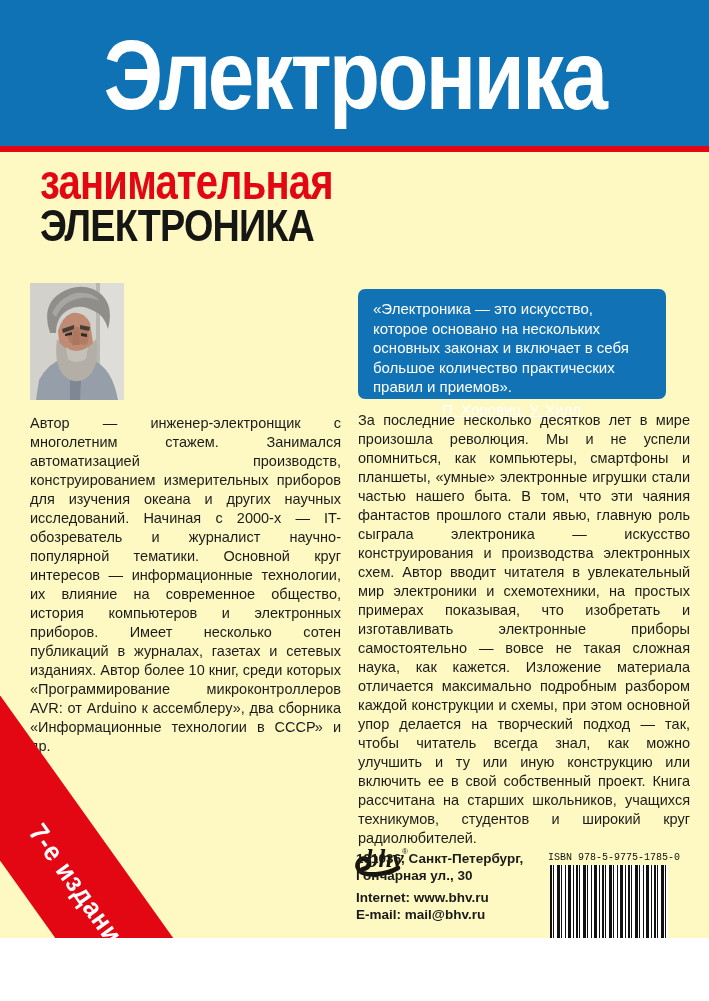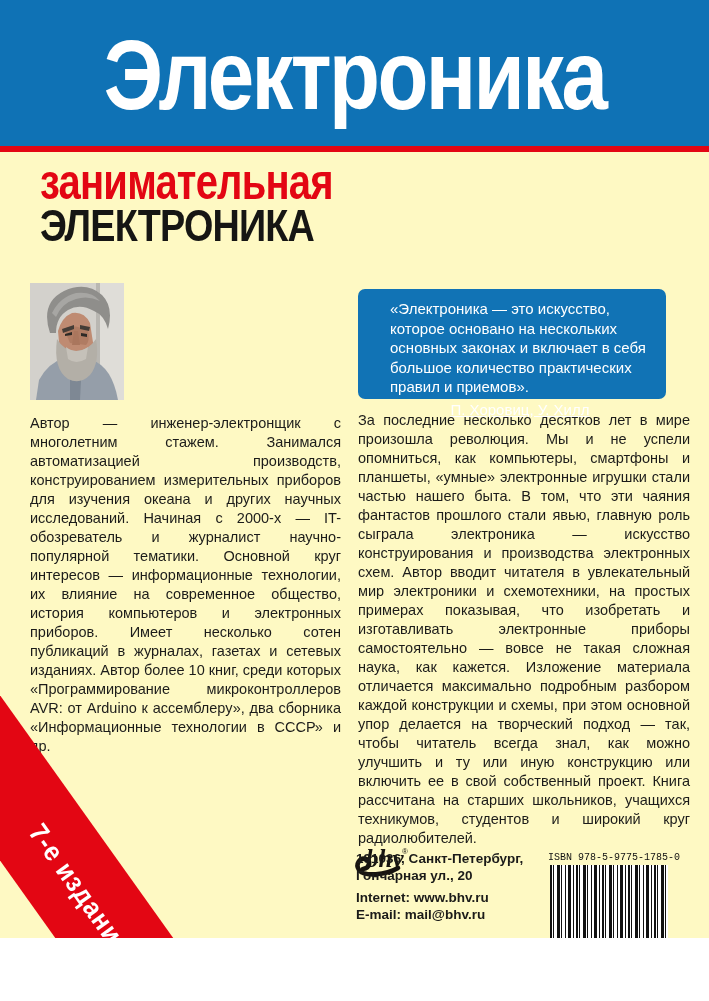--- a/index.html
+++ b/index.html
@@ -21,21 +21,21 @@
   .title-2{position:absolute;left:40px;top:203px;font-size:45px;font-weight:700;
         color:#161614;letter-spacing:-1px;line-height:1;transform:scaleX(0.84);
         transform-origin:left top;white-space:nowrap;}
 
   
   .photo{position:absolute;left:30px;top:283px;width:94px;height:117px;overflow:hidden;}
 
   
   .quote-box{position:absolute;left:358px;top:289px;width:308px;height:110px;
         box-sizing:border-box;background:#1173b5;border-radius:7px;
-        padding:10px 16px 0 32px;color:#ffffff;}
+        padding:10px 16px 0 15px;color:#ffffff;}
   .quote-text{font-size:15px;line-height:19.5px;}
   .quote-attr{margin-top:3px;text-align:center;font-size:15px;line-height:20px;text-decoration:underline;}
 
   
   .col{position:absolute;font-size:14.5px;line-height:19px;text-align:justify;color:#1c1c1a;}
   .col-left{left:30px;top:414px;width:311px;}
   .col-right{left:358px;top:411px;width:332px;}
 
   
   .ribbon{position:absolute;left:-180px;top:842px;width:520px;height:96px;
@@ -118,21 +118,21 @@
     <svg width="60" height="42" viewBox="0 0 60 42" xmlns="http://www.w3.org/2000/svg">
       <text x="14" y="26" font-family="Liberation Serif, serif" font-style="italic" font-weight="700" font-size="25" fill="#17140f">bhv</text>
       <path d="M46 27 C 34 34, 12 36, 7 29 C 3 23, 8 16, 14 18 C 19 20, 18 27, 11 28" stroke="#17140f" stroke-width="4.6" fill="none" stroke-linecap="round"></path>
       <text x="50" y="13" font-family="Liberation Sans, sans-serif" font-size="8" fill="#17140f">®</text>
     </svg>
   </div>
 
   <div class="contacts">
     <div class="contact-group">
       <div>191036, Санкт-Петербург,</div>
-      <div>Гончарная ул., 20</div>
+      <div>Гончарная ул., 30</div>
     </div>
     <div class="contact-group">
       <div>Internet: www.bhv.ru</div>
       <div>E-mail: mail@bhv.ru</div>
     </div>
   </div>
 
   <div class="barcode">
     <div class="isbn-label">ISBN 978-5-9775-1785-0</div>
     <div class="bars"></div>

